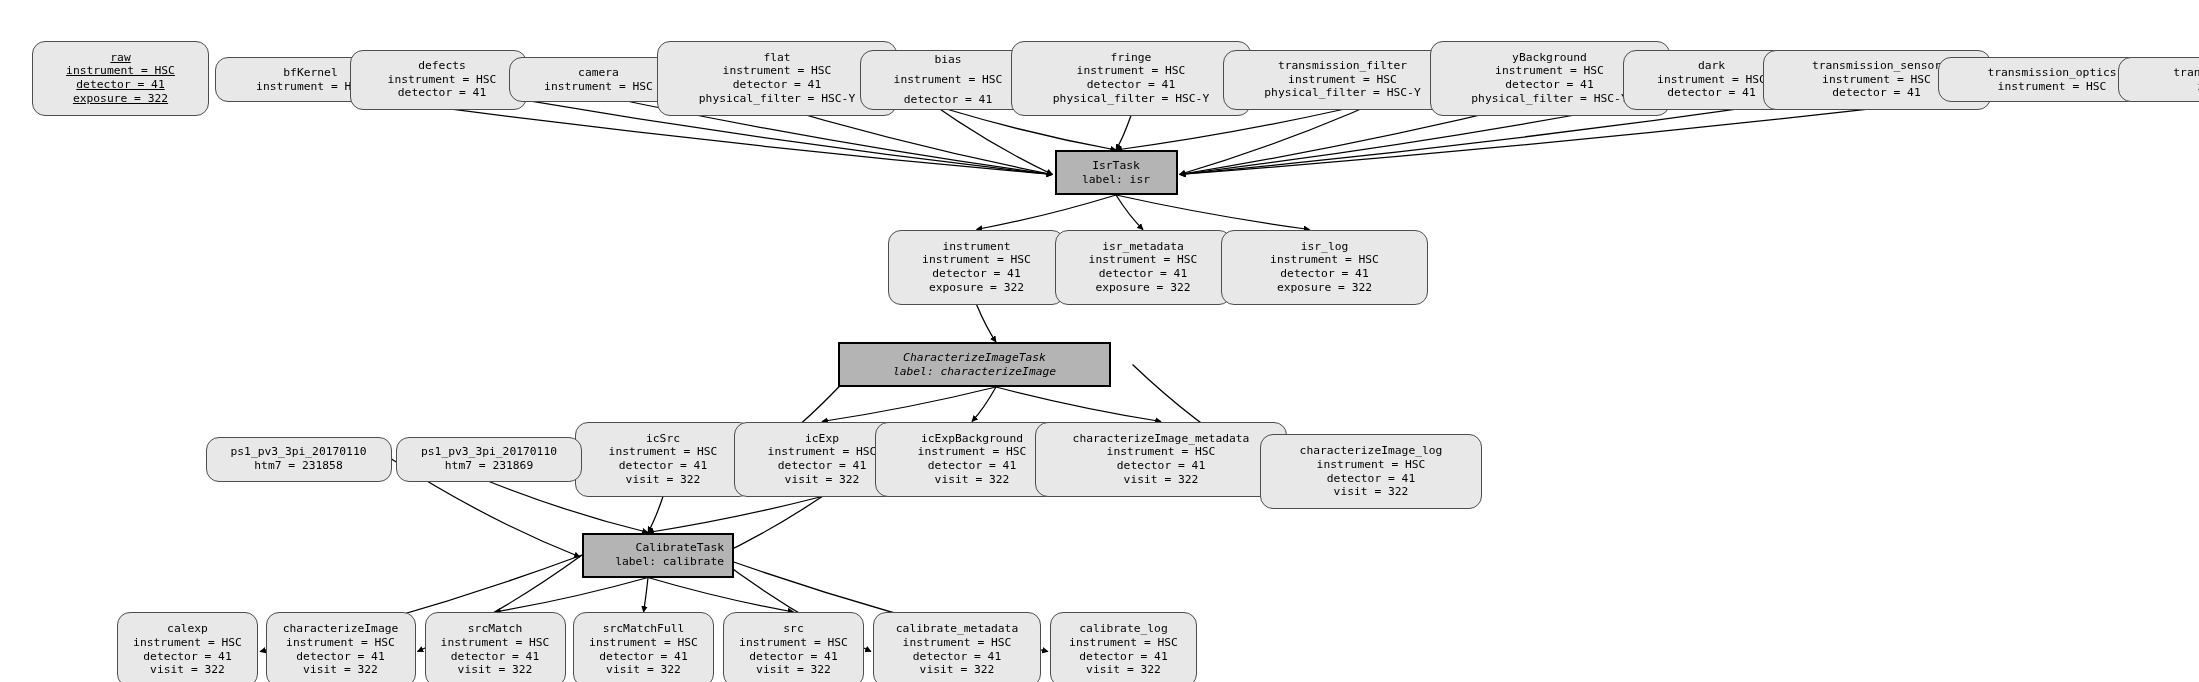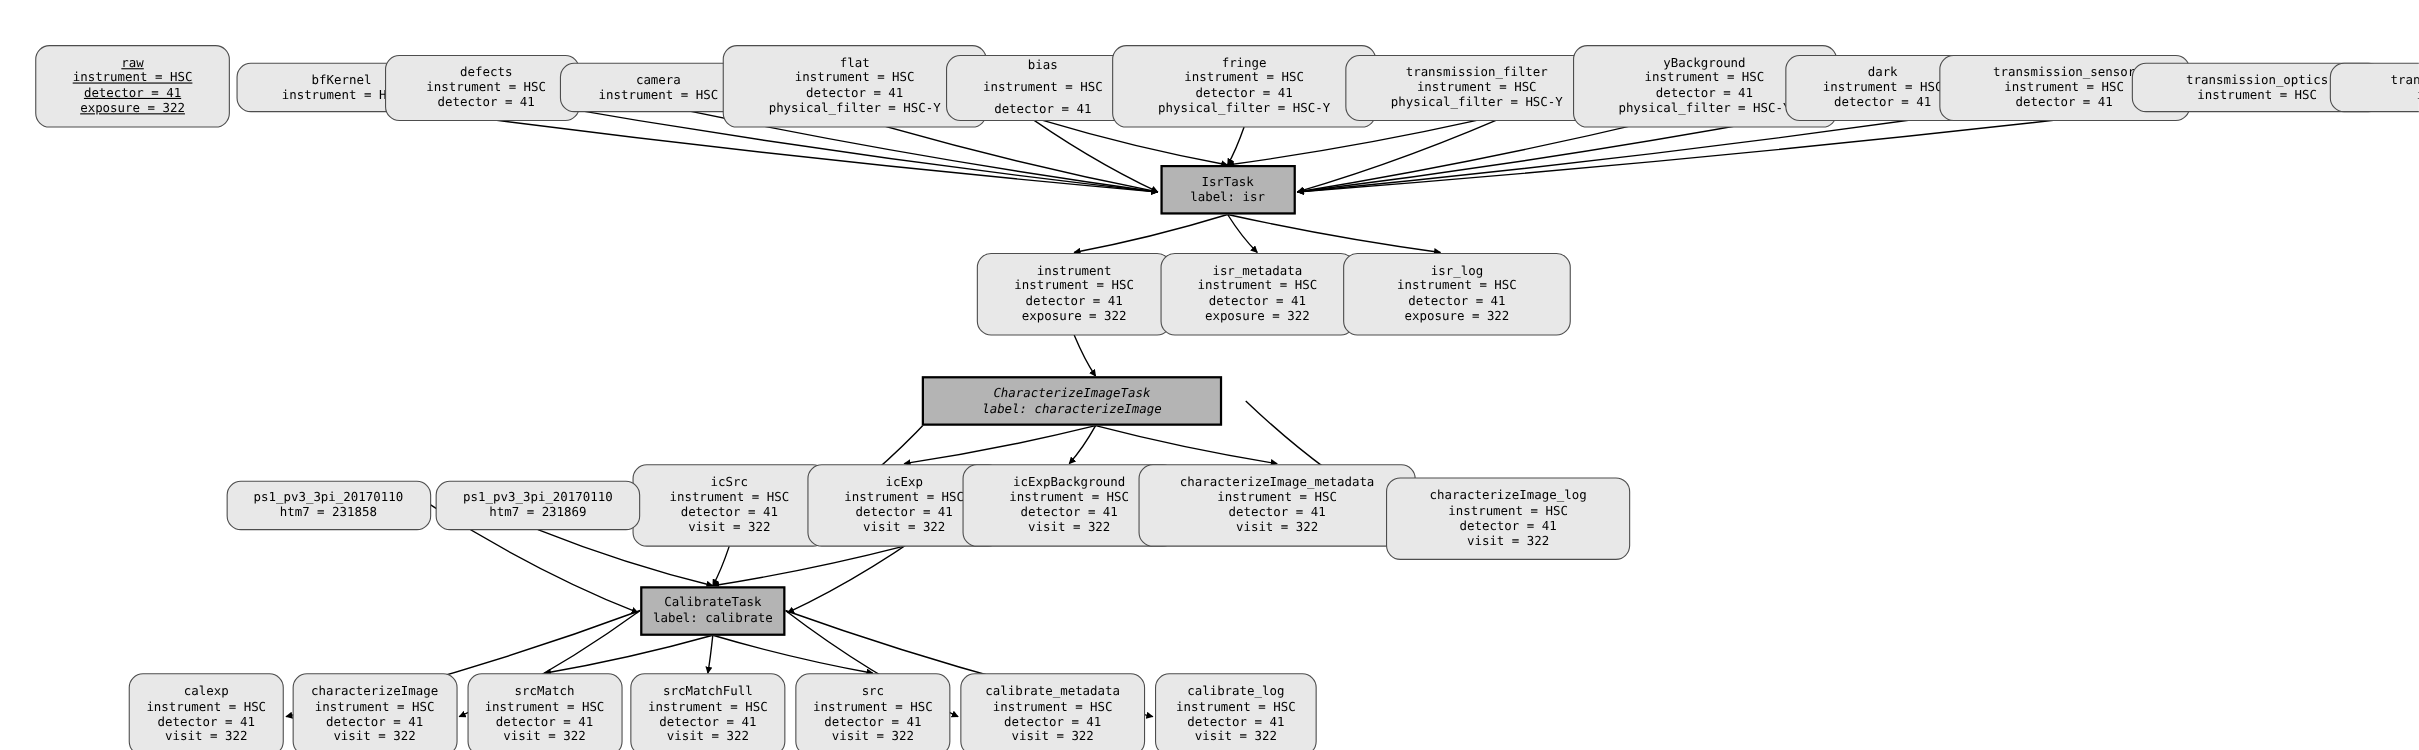--- a/index.html
+++ b/index.html
@@ -222,21 +222,21 @@
         <span class="ln">visit = 322</span>
       </div>
       <div class="node" style="left: 205.5px; top: 436.5px; width: 186px; height: 45px;">
         <span class="ln">ps1_pv3_3pi_20170110</span>
         <span class="ln">htm7 = 231858</span>
       </div>
       <div class="node" style="left: 396px; top: 436.5px; width: 186px; height: 45px;">
         <span class="ln">ps1_pv3_3pi_20170110</span>
         <span class="ln">htm7 = 231869</span>
       </div>
-      <div class="node task" style="left: 582px; top: 532.5px; width: 132px; height: 45px;">
+      <div class="node task" style="left: 582px; top: 532.5px; width: 152px; height: 45px; align-items: flex-end;">
         <span class="ln">CalibrateTask</span>
         <span class="ln">label: calibrate</span>
       </div>
       <div class="node" style="left: 117px; top: 612px; width: 141px; height: 75px;">
         <span class="ln">calexp</span>
         <span class="ln">instrument = HSC</span>
         <span class="ln">detector = 41</span>
         <span class="ln">visit = 322</span>
       </div>
       <div class="node" style="left: 265.5px; top: 612px; width: 150px; height: 75px;">

